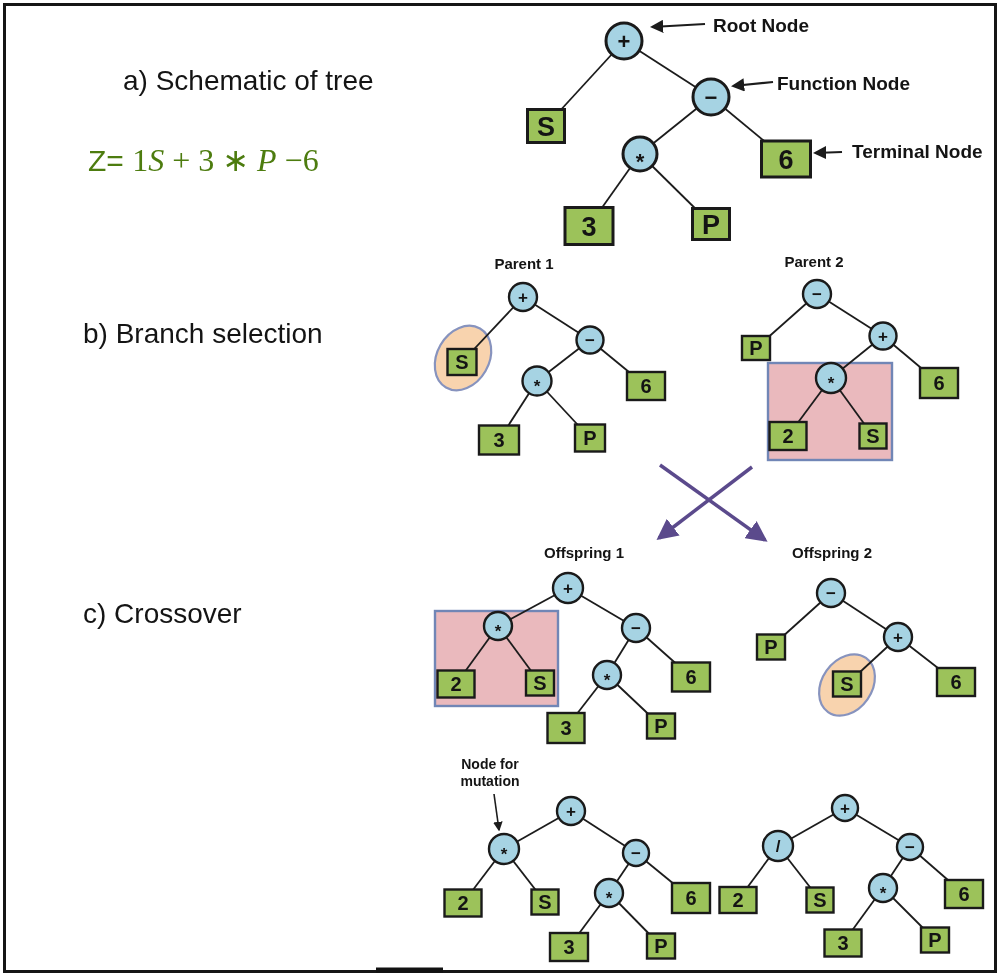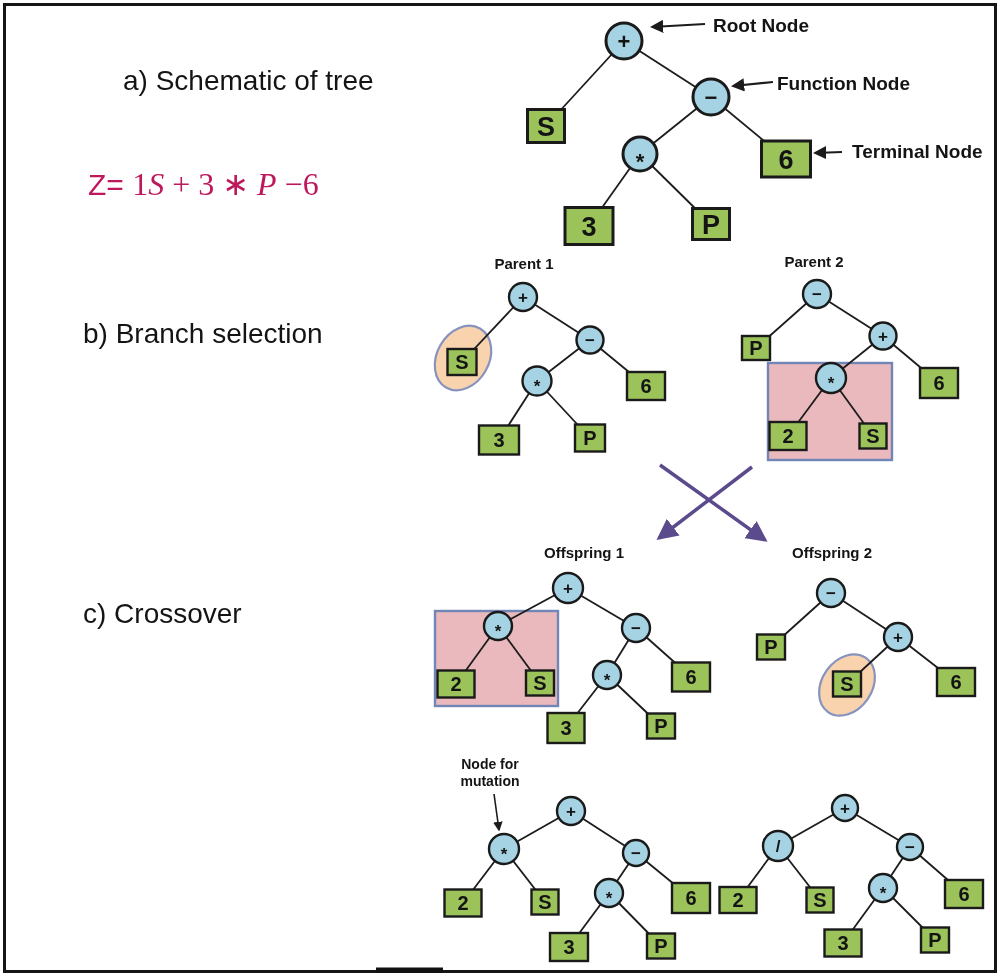--- a/index.html
+++ b/index.html
@@ -5,21 +5,21 @@
   html,body{margin:0;padding:0;background:#ffffff;}
   .canvas{position:relative;width:1000px;height:977px;background:#ffffff;overflow:hidden;
           font-family:"Liberation Sans",sans-serif;color:#141414;}
   .frame{position:absolute;left:3px;top:3px;right:3px;bottom:4px;border:3px solid #161616;pointer-events:none;}
   .sec-label{position:absolute;font-size:28px;font-weight:400;color:#141414;white-space:nowrap;}
   #label-a{left:83px;top:65px;margin-left:40px;}
   #label-b{left:83px;top:318px;}
   #label-c{left:83px;top:598px;}
   #label-d{left:85px;top:788px;}
   .equation{position:absolute;left:88px;top:141px;font-size:32px;white-space:nowrap;
-            font-family:"Liberation Serif",serif;color:#be185d;margin-top:24px;}
+            font-family:"Liberation Serif",serif;color:#4d7c0f;}
   .equation .sans{font-family:"Liberation Sans",sans-serif;font-size:30px;}
   .equation .var{font-style:italic;}
   svg#diagram{position:absolute;left:0;top:0;}
   svg text{font-family:"Liberation Sans",sans-serif;font-weight:bold;fill:#141414;}
 </style>
 </head>
 <body>
 
 <div class="canvas">
   <div class="frame"></div>

